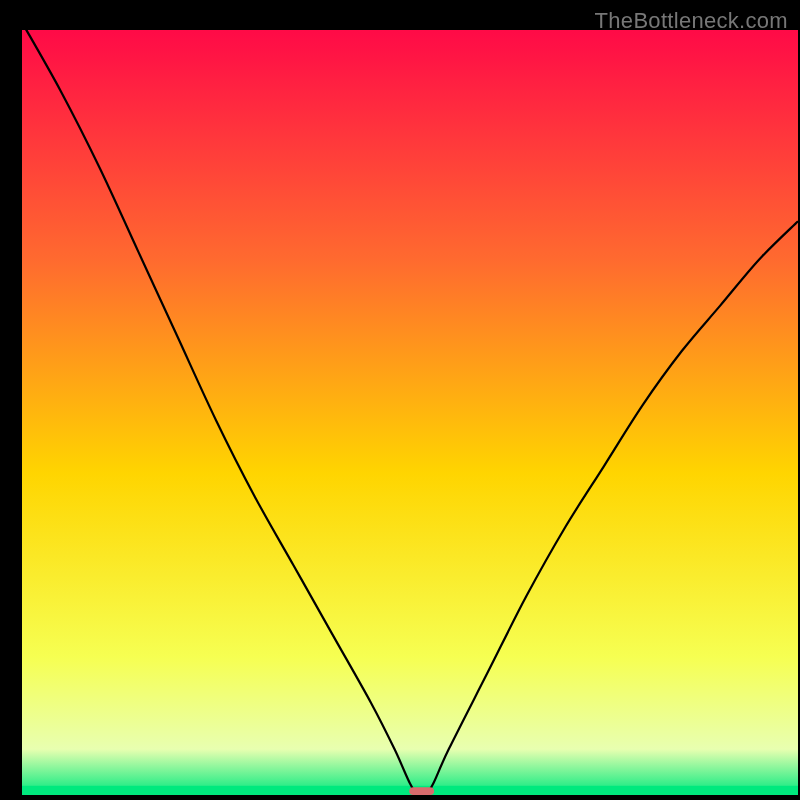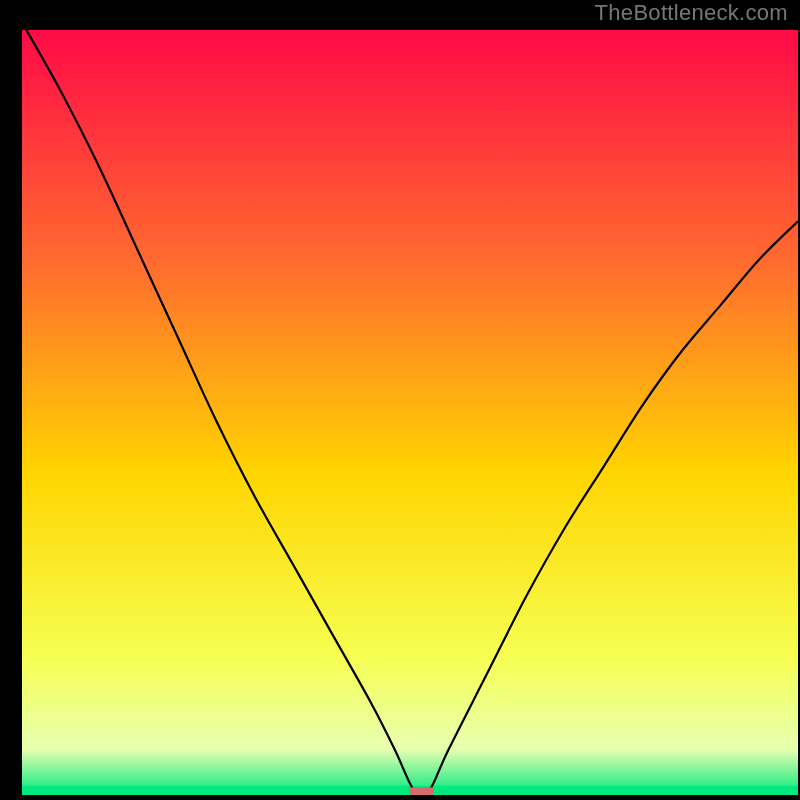--- a/index.html
+++ b/index.html
@@ -11,21 +11,21 @@
     font-family: Arial, Helvetica, sans-serif;
   }
   .stage {
     position: relative;
     width: 800px;
     height: 800px;
     background: #000;
   }
   .watermark {
     position: absolute;
-    top: 0;
+    top: 8px;
     right: 12px;
     color: #777;
     font-size: 22px;
     font-weight: 500;
     letter-spacing: 0.3px;
     z-index: 10;
   }
   svg {
     position: absolute;
     left: 0;

